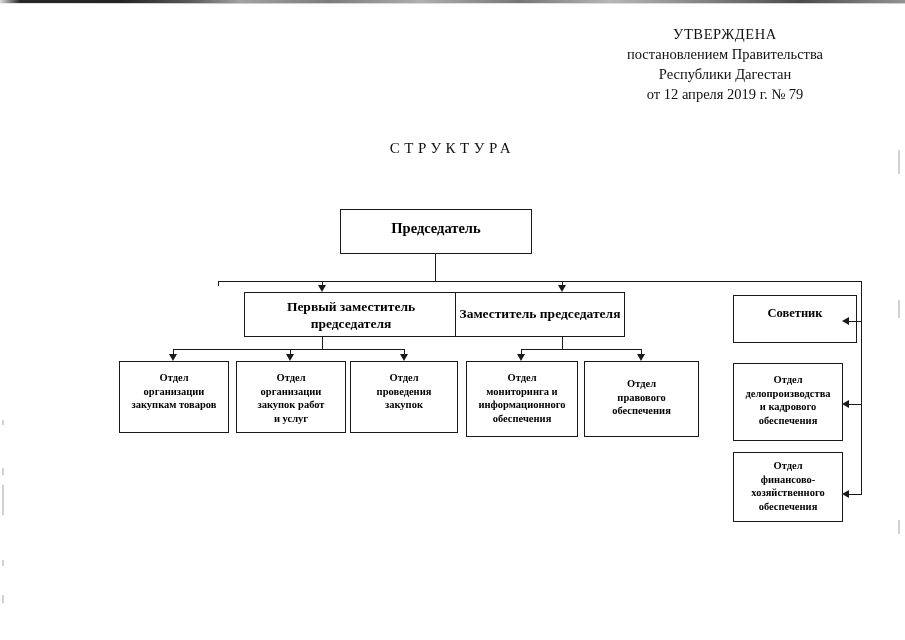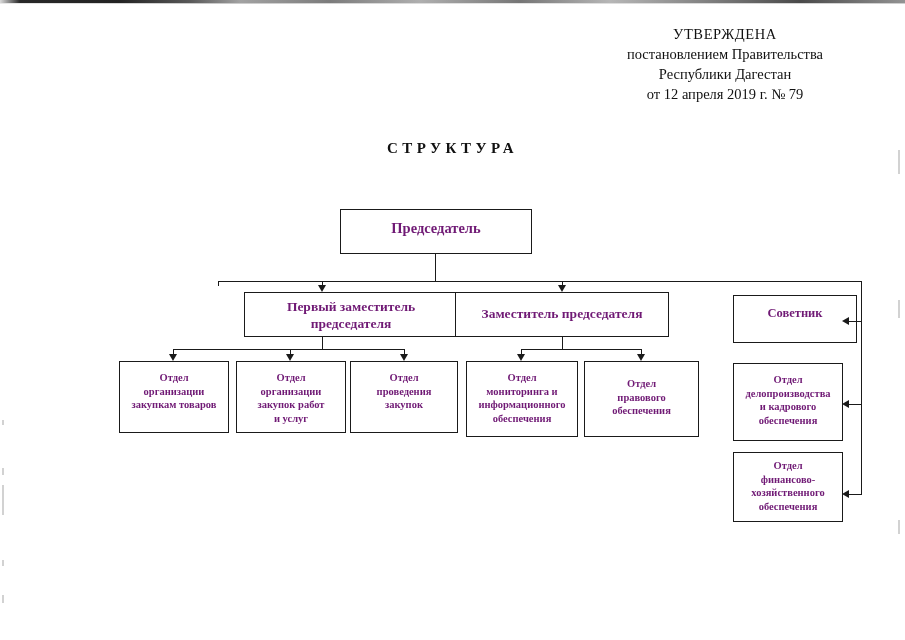--- a/index.html
+++ b/index.html
@@ -65,62 +65,62 @@
   .doc-title {
     position: absolute;
     left: 0;
     top: 138px;
     width: 905px;
     text-align: center;
   }
   .doc-title .t1 {
     display: block;
     font-size: 15px;
-    font-weight: bold;
+    font-weight: normal;
     letter-spacing: 4.5px;
     line-height: 20px;
   }
   .doc-title .t2 {
     display: block;
     font-size: 15px;
     font-weight: bold;
     line-height: 22px;
     margin-top: 2px;
   }
 
   
   .node {
     position: absolute;
     box-sizing: border-box;
     border: 1.3px solid #1a1a1a;
     background: #ffffff;
     font-weight: bold;
     text-align: center;
-    color: #701a75;
+    color: #000000;
   }
   .node .label {
     display: block;
     width: 100%;
   }
 
   
   .n-chairman {
     left: 340px; top: 209px; width: 192px; height: 45px;
     font-size: 14.5px;
     padding-top: 10px;
   }
   
   .n-first-deputy {
     left: 216px; top: 292px; width: 214px; height: 45px;
     font-size: 13.5px; line-height: 17px;
     padding-top: 5px;
     margin-left: 28px;
   }
   .n-deputy {
-    left: 455px; top: 292px; width: 214px; height: 45px;
+    left: 455px; top: 292px; width: 170px; height: 45px;
     font-size: 13.5px; line-height: 17px;
     padding-top: 12px;
   }
   .n-advisor {
     left: 733px; top: 295px; width: 124px; height: 48px;
     font-size: 12.5px;
     padding-top: 10px;
   }
   
   .n-goods {

